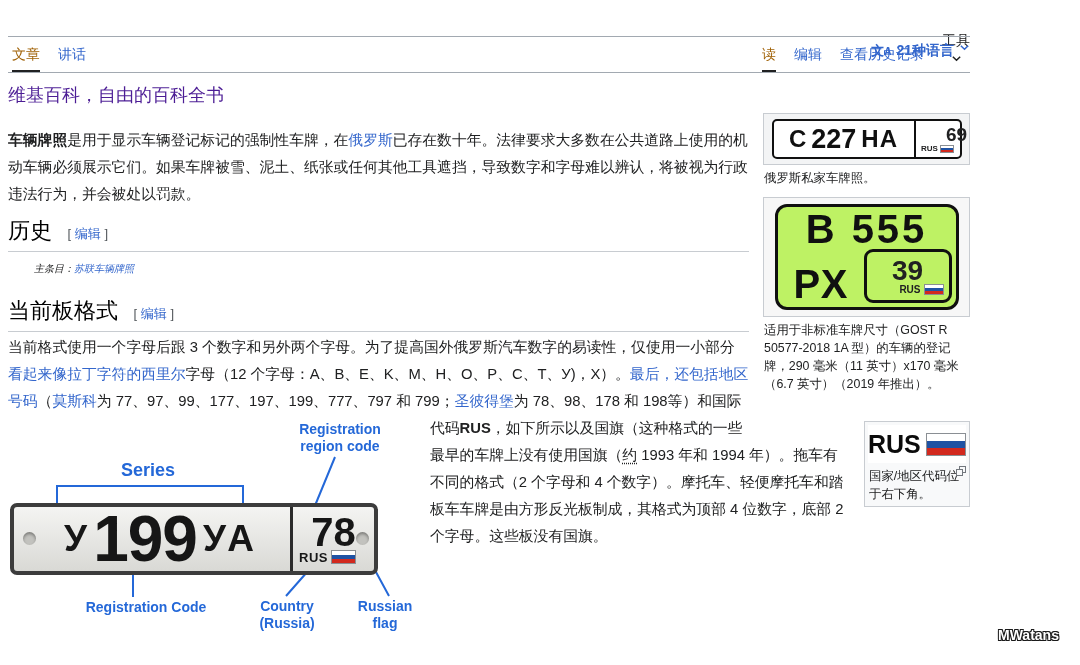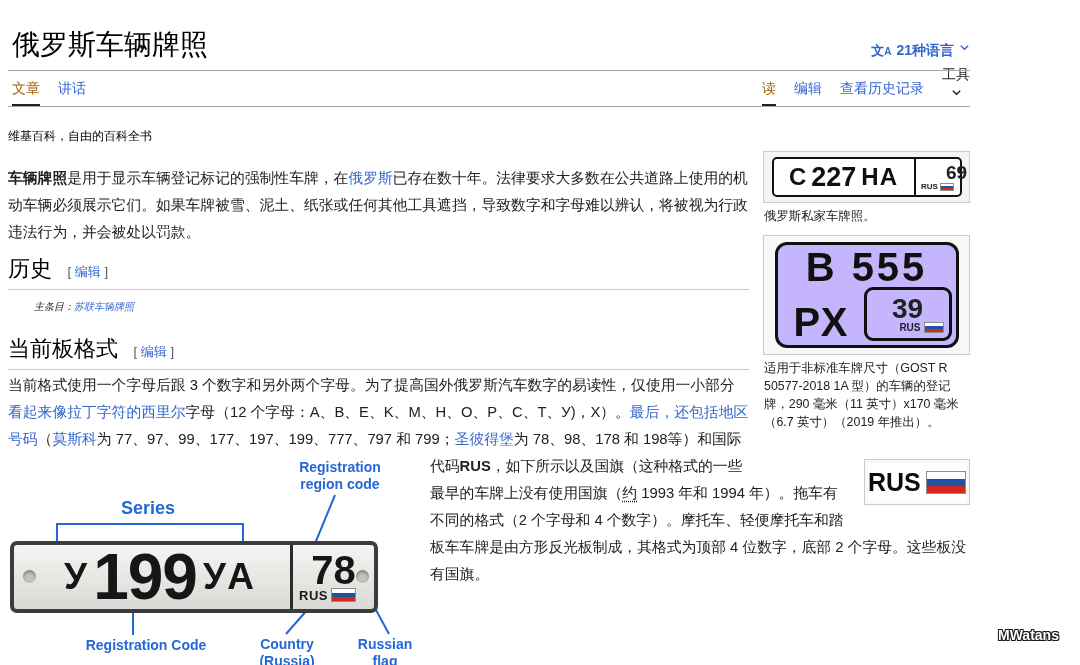--- a/index.html
+++ b/index.html
@@ -21,21 +21,21 @@
   .chev { display:inline-block; }
 
   
   .tabbar { display:flex; align-items:flex-end; justify-content:space-between; border-bottom:1px solid #a2a9b1; height:36px; }
   .tabs-left, .tabs-right { display:flex; gap:18px; align-items:flex-end; }
   .tabs-left { margin-left:4px; }
   .tab { font-size:14px; padding:7px 0 8px 0; color:#3366cc; cursor:pointer; }
   .tab.active { color:#a16207; border-bottom:2px solid #202122; padding-bottom:6px;text-align:center; }
   .tab.plain { color:#202122; display:flex; align-items:center; gap:3px;flex-direction:column; }
 
-  .sitesub { margin-top:21px; font-size:12px; color:#000000; }
+  .sitesub { margin-top:10px; font-size:18px; color:#4c1d95; }
 
   p.body { line-height:27px; margin-top:20px; }
   b { font-weight:700; }
   .abbr { text-decoration:underline dotted; text-underline-offset:3px; }
 
   h2.sect { font-family:"Liberation Serif","DejaVu Serif",serif; font-weight:400; font-size:22px; color:#000;
             border-bottom:1px solid #c8ccd1; overflow:hidden; line-height:30px; margin-top:8px; padding-bottom:2px; }
   h2.sect .editsec { font-family:"Liberation Sans",sans-serif; font-size:13px; margin-left:10px; color:#54595d; }
   .hatnote { font-style:italic; font-size:10px; margin:10px 0 14px 26px; }
   h2.fmt { margin-top:20px; }
@@ -59,21 +59,21 @@
   .plateA { width:190px; height:40px; background:#fff; border:2px solid #101010; border-radius:5px; display:flex; }
   .plateA .main { flex:1; display:flex; align-items:center; justify-content:center; gap:5px; font-weight:700; color:#101010; }
   .plateA .l1 { font-size:24px; } .plateA .d { font-size:27px; letter-spacing:0px; } .plateA .l2 { font-size:24px; letter-spacing:1px; }
   .plateA .reg { width:46px; border-left:2px solid #101010; display:flex; flex-direction:column; align-items:center; justify-content:center; }
   .plateA .reg .num { font-size:19px; font-weight:800; line-height:19px;margin-left:38px; }
   .plateA .reg .row { display:flex; align-items:center; gap:2px; }
   .plateA .reg .rus { font-size:8px; font-weight:700; }
   .plateA .reg .flag { width:14px; height:8px; }
 
   
-  .plateB { width:184px; height:106px; background:#c4b5fd; border:3px solid #101010; border-radius:12px; position:relative; }
+  .plateB { width:184px; height:106px; background:#bef264; border:3px solid #101010; border-radius:12px; position:relative; }
   .plateB .top { text-align:center; font-size:40px; font-weight:800; letter-spacing:3px; line-height:44px; color:#101010; }
   .plateB .px { position:absolute; left:16px; bottom:0px; font-size:40px; font-weight:800; letter-spacing:2px; color:#101010; }
   .plateB .reg { position:absolute; right:4px; bottom:4px; width:88px; height:54px; border:3px solid #101010; border-radius:9px;
                  display:flex; flex-direction:column; align-items:center; justify-content:center; }
   .plateB .reg .num { font-size:28px; font-weight:800; line-height:26px; }
   .plateB .reg .row { display:flex; align-items:center; gap:3px; align-self:flex-end; margin-right:5px; }
   .plateB .reg .rus { font-size:10px; font-weight:800; }
   .plateB .reg .flag { width:20px; height:11px; }
 
   
@@ -111,21 +111,20 @@
 
   .watermark { position:absolute; left:998px; top:627px; font-weight:700; font-size:14px; color:#fff; letter-spacing:0px;
                text-shadow:-1px -1px 0 #1a1a1a,1px -1px 0 #1a1a1a,-1px 1px 0 #1a1a1a,1px 1px 0 #1a1a1a,0 1px 0 #1a1a1a,0 -1px 0 #1a1a1a; }
 </style>
 </head>
 <body>
 
 <div class="page">
 
   <div class="hdr">
-    <h1 class="title">俄罗斯车辆牌照</h1>
     <div class="langbar">
       <span class="langicon"><span>文</span><span class="sub">A</span></span>
       <span>21种语言</span>
       <svg class="chev" width="11" height="11" viewBox="0 0 12 12">
           <polyline points="2,4 6,8 10,4" fill="none" stroke="#3366cc" stroke-width="1.6"></polyline>
         </svg>
     </div>
   </div>
 
   <div class="tabbar">
@@ -183,20 +182,27 @@
       </div>
     </div>
     <div class="cap">适用于非标准车牌尺寸（GOST R 50577-2018 1A 型）的车辆的登记牌，290 毫米（11 英寸）x170 毫米（6.7 英寸）（2019 年推出）。</div>
   </div>
 
   <div class="thumb thumb3">
     <div class="imgbox">
       <span class="plateC-rus">RUS</span>
       <span class="flag plateC-flag"></span>
     </div>
+    <div class="cap">
+      <span>国家/地区代码位于右下角。</span>
+      <span class="popup-icon">
+          <span class="pa"></span>
+          <span class="pb"></span>
+        </span>
+    </div>
   </div>
 
   <p class="body"><b>车辆牌照</b><span>是用于显示车辆登记标记的强制性车牌，在</span><a>俄罗斯</a><span>已存在数十年。法律要求大多数在公共道路上使用的机动车辆必须展示它们。如果车牌被雪、泥土、纸张或任何其他工具遮挡，导致数字和字母难以辨认，将被视为行政违法行为，并会被处以罚款。</span></p>
 
   <h2 class="sect">
     <span>历史</span>
     <span class="editsec"><span>[</span>&nbsp;<a>编辑</a>&nbsp;<span>]</span></span>
   </h2>
   <div class="hatnote">
     <span>主条目：</span><a>苏联车辆牌照</a>

